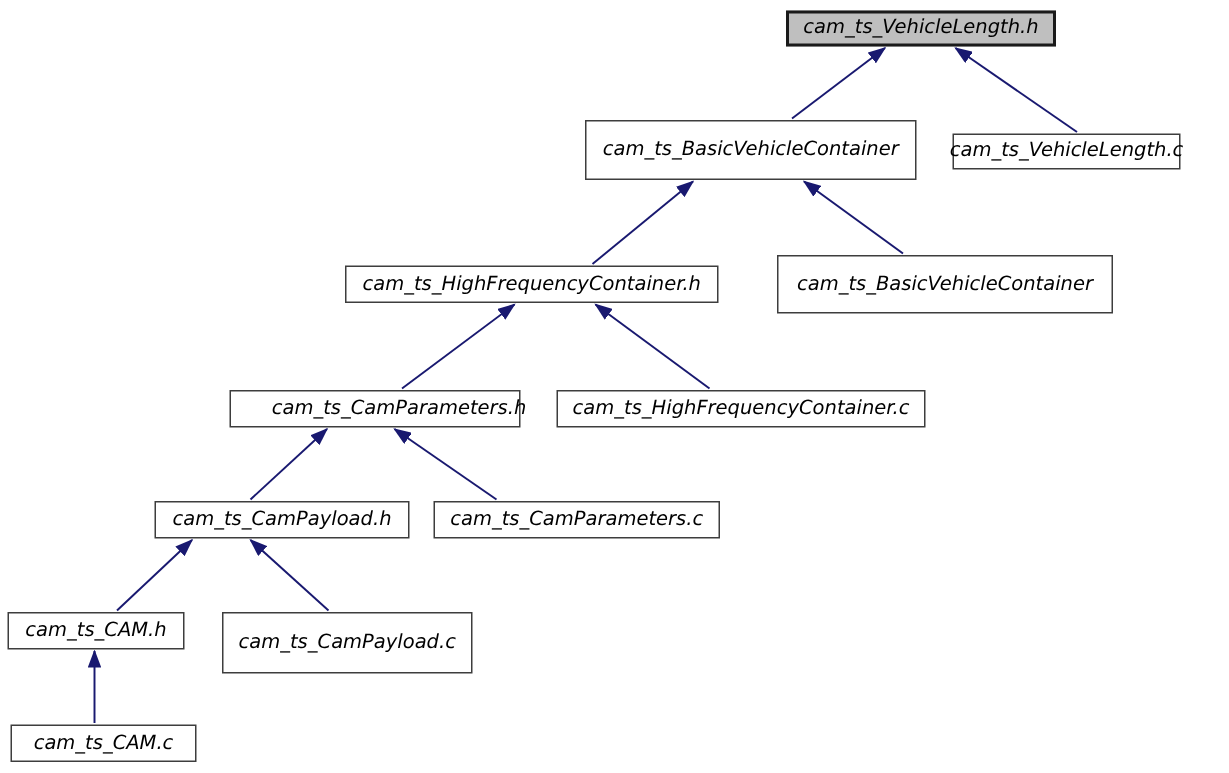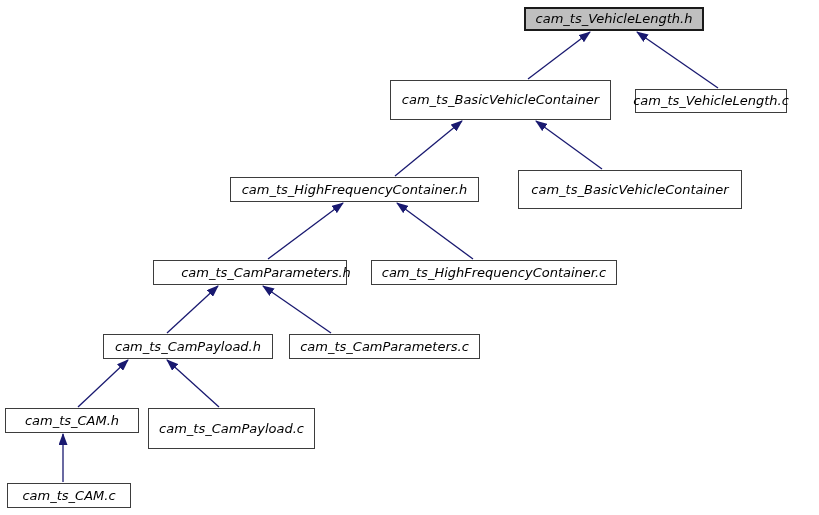--- a/index.html
+++ b/index.html
@@ -91,21 +91,21 @@
       </div>
       <div class="node" title="cam_ts_HighFrequencyContainer.c" style="left: 371px; top: 260px; width: 246px; height: 25px;">
         <span class="node-line">cam_ts_HighFrequencyContainer.c</span>
       </div>
       <div class="node" title="cam_ts_CamPayload.h" style="left: 63px; top: 334px; width: 170px; height: 25px; margin-left: 40px;">
         <span class="node-line">cam_ts_CamPayload.h</span>
       </div>
       <div class="node" title="cam_ts_CamParameters.c" style="left: 257px; top: 334px; width: 191px; height: 25px; margin-left: 32px;">
         <span class="node-line">cam_ts_CamParameters.c</span>
       </div>
-      <div class="node" title="cam_ts_CAM.h" style="left: 5px; top: 408px; width: 134px; height: 25px;">
+      <div class="node" title="cam_ts_CAM.h" style="left: 5px; top: 408px; width: 118px; height: 25px;">
         <span class="node-line">cam_ts_CAM.h</span>
       </div>
       <div class="node" title="cam_ts_CamPayload.c" style="left: 148px; top: 408px; width: 167px; height: 41px;">
         <span class="node-line">cam_ts_CamPayload.c</span>
       </div>
       <div class="node" title="cam_ts_CAM.c" style="left: 7px; top: 483px; width: 124px; height: 25px;">
         <span class="node-line">cam_ts_CAM.c</span>
       </div>
     </div>
 </div>

